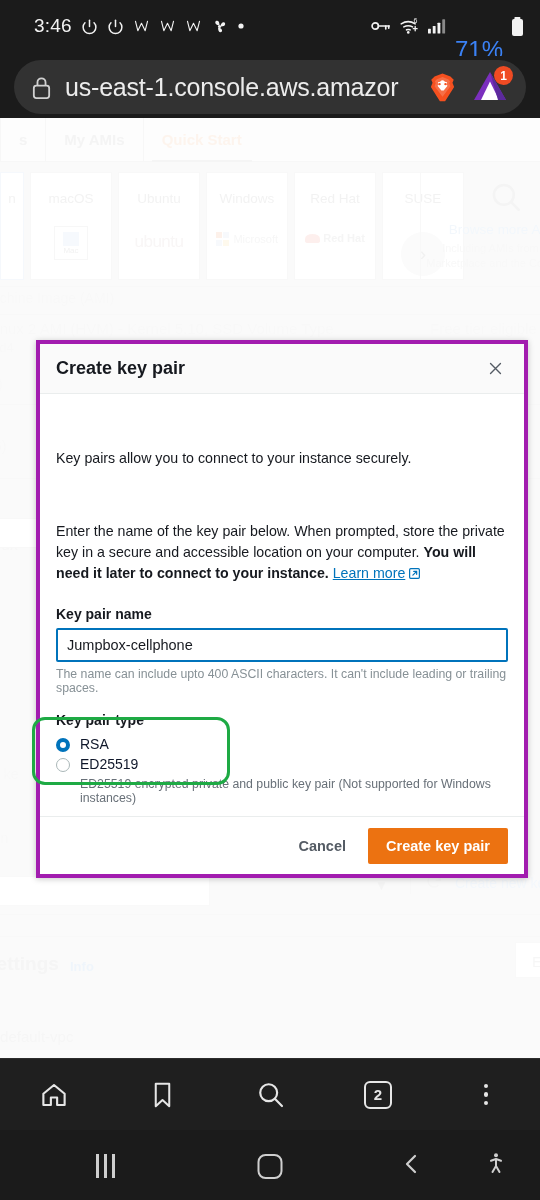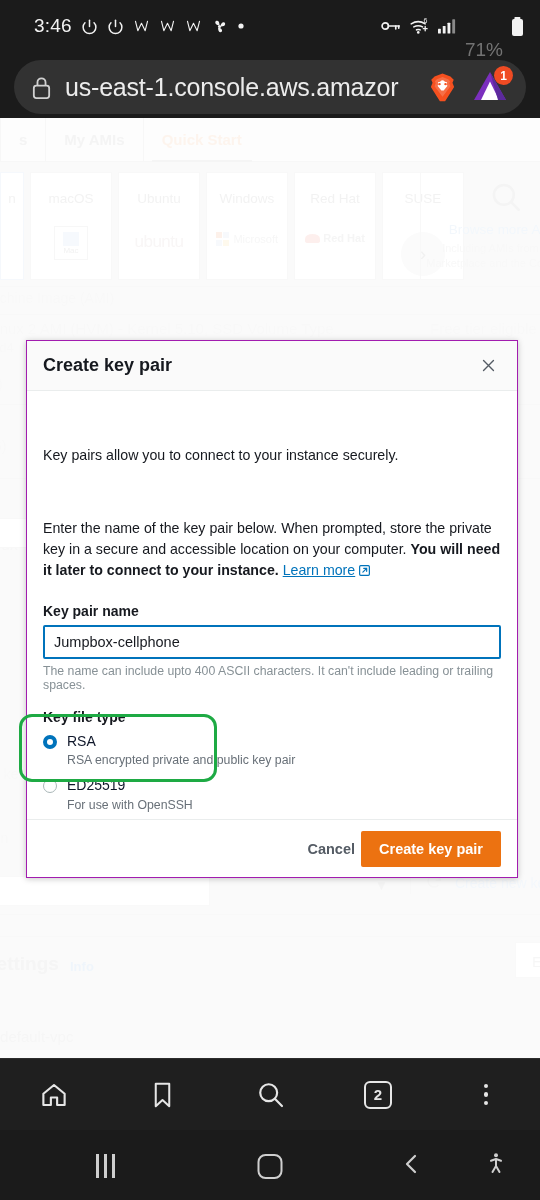--- a/index.html
+++ b/index.html
@@ -13,21 +13,21 @@
 
   
   .statusbar {
     position: absolute; top: 0; left: 0; width: 540px; height: 52px;
     background: #1b1b1b; display: flex; align-items: center;
     padding: 0 16px; color: #fff;
   }
   .sb-left { display: flex; align-items: center; gap: 9px; flex: 1; padding-left: 18px; }
   .sb-time { font-size: 19px; font-weight: 400; letter-spacing: .2px; color: #f2f2f2; }
   .sb-right { display: flex; align-items: center; gap: 8px; }
-  .sb-batt { font-size: 19px; color: #737373; margin-top: 48px; }
+  .sb-batt { font-size: 24px; color: #3b82f6; margin-top: 48px; }
   .ic { display: inline-block; line-height: 0; }
 
   
   .urlbar-wrap {
     position: absolute; top: 56px; left: 0; width: 540px; height: 62px;
     background: #1b1b1b; padding: 0 14px; display: flex; align-items: center;
   }
   .urlbar {
     width: 100%; height: 54px; background: #323232; border-radius: 28px;
     display: flex; align-items: center; padding: 0 16px; gap: 12px; overflow: hidden;
@@ -97,22 +97,22 @@
   .browse-title { font-size: 13.5px; color: #e3eef8; margin-top: 8px; }
   .browse-sub { font-size: 11px; color: #efefef; text-align: center; line-height: 1.35; margin-top: 4px; }
 
   .pg-line { position: absolute; color: #f0f0f0; font-size: 14px; white-space: nowrap; }
   .pg-rule { position: absolute; height: 1px; background: #efefef; }
   .pg-box { position: absolute; border: 1px solid #f0f0f0; background: #fff; }
 
   
   .scrim { position: absolute; inset: 0; background: rgba(255,255,255,0.55); }
   .modal {
-    position: absolute; left: 26px; top: 340px; width: 492px; height: 538px;
-    background: #fff; border: 1px solid #a21caf;
+    position: absolute; left: 36px; top: 340px; width: 492px; height: 538px;
+    background: #fff; border: 4px solid #a21caf;
     box-shadow: 0 1px 6px rgba(0,0,0,.22);
     display: flex; flex-direction: column;
   }
   .modal-head {
     height: 50px; background: #fafafa; border-bottom: 1px solid #eaeded;
     display: flex; align-items: center; padding: 0 16px; flex: none;
   }
   .modal-title { font-size: 18px; font-weight: 700; color: #16191f; flex: 1; }
   .close-btn {
     width: 26px; height: 26px; display: flex; align-items: center;
@@ -144,21 +144,21 @@
   .radio-main { font-size: 14px; color: #0f172a; line-height: 1.25; }
   .radio-desc { font-size: 12.3px; color: #687078; margin-top: 2px; margin-bottom: 10px; margin-left: 24px; }
 
   .green-hl {
     position: absolute; left: -8px; top: 373px; width: 198px; height: 68px;
     border: 3px solid #1eaa44; border-radius: 13px; pointer-events: none;
   }
 
   .modal-foot {
     height: 58px; border-top: 1px solid #eaeded; display: flex;
-    align-items: center; justify-content: flex-end; gap: 0; padding: 0 16px; flex: none;
+    align-items: center; justify-content: flex-end; gap: 16px; padding: 0 16px; flex: none;
   }
   .btn-cancel {
     font-size: 14.5px; font-weight: 700; color: #545b64; background: none;
     border: none; cursor: pointer; font-family: "Liberation Sans", sans-serif;
     padding: 8px 6px;
   }
   .btn-primary {
     background: #ec7211; color: #fff; border: none; border-radius: 2px;
     font-size: 14.5px; font-weight: 700; padding: 10px 18px; cursor: pointer;
     font-family: "Liberation Sans", sans-serif;
@@ -425,30 +425,30 @@
       <div class="m-gap"></div>
       <div class="m-p"><span>Enter the name of the key pair below. When prompted, store the private key in a secure and accessible location on your computer. </span><b>You will need it later to connect to your instance.</b> <a class="lnk" href="#">Learn more</a><span class="ext-ic"><svg width="13" height="13" viewBox="0 0 24 24" fill="none" stroke="#0073bb" stroke-width="2.2">
               <rect x="3" y="3" width="18" height="18" rx="2"></rect>
               <path d="M9 15L16 8M10.5 8H16v5.5" stroke-linecap="round"></path>
             </svg></span></div>
 
       <div class="fld-label">Key pair name</div>
       <input class="text-input" type="text" value="Jumpbox-cellphone" style="">
       <div class="hint">The name can include upto 400 ASCII characters. It can't include leading or trailing spaces.</div>
 
-      <div class="grp-label">Key file type</div>
+      <div class="grp-label">Key pair type</div>
       <div class="radio-row">
         <span class="radio on"></span>
         <span class="radio-main">RSA</span>
       </div>
-      <div class="radio-desc">RSA encrypted private and public key pair</div>
       <div class="radio-row">
         <span class="radio"></span>
         <span class="radio-main">ED25519</span>
       </div>
+      <div class="radio-desc">ED25519 encrypted private and public key pair (Not supported for Windows instances)</div>
 
       <div class="radio-desc">For use with OpenSSH</div>
       
       
     </div>
 
     <div class="modal-foot">
       <button class="btn-cancel">Cancel</button>
       <button class="btn-primary">Create key pair</button>
     </div>

